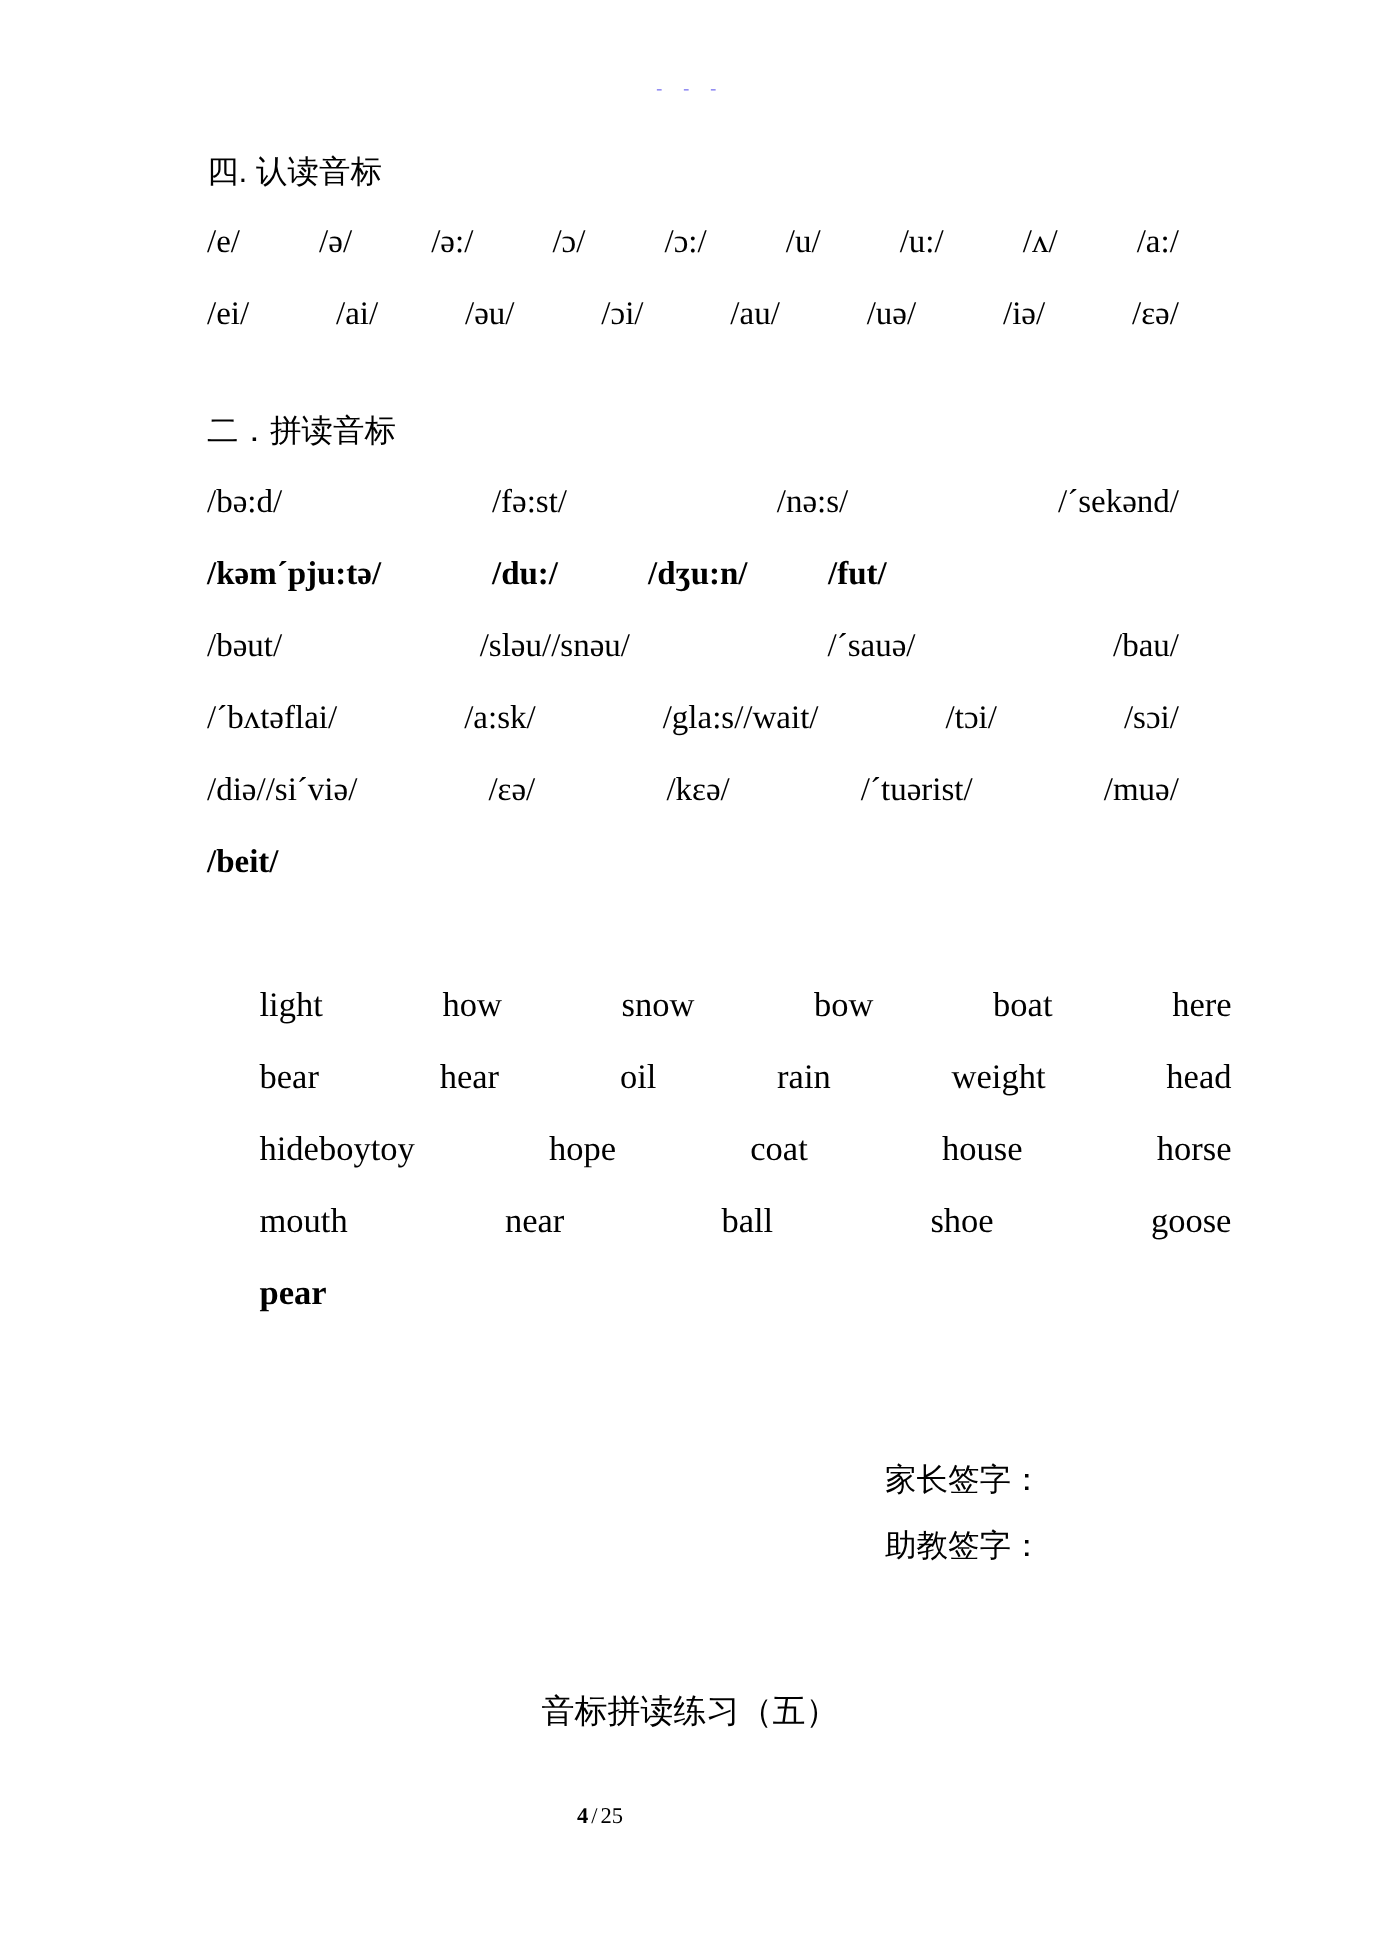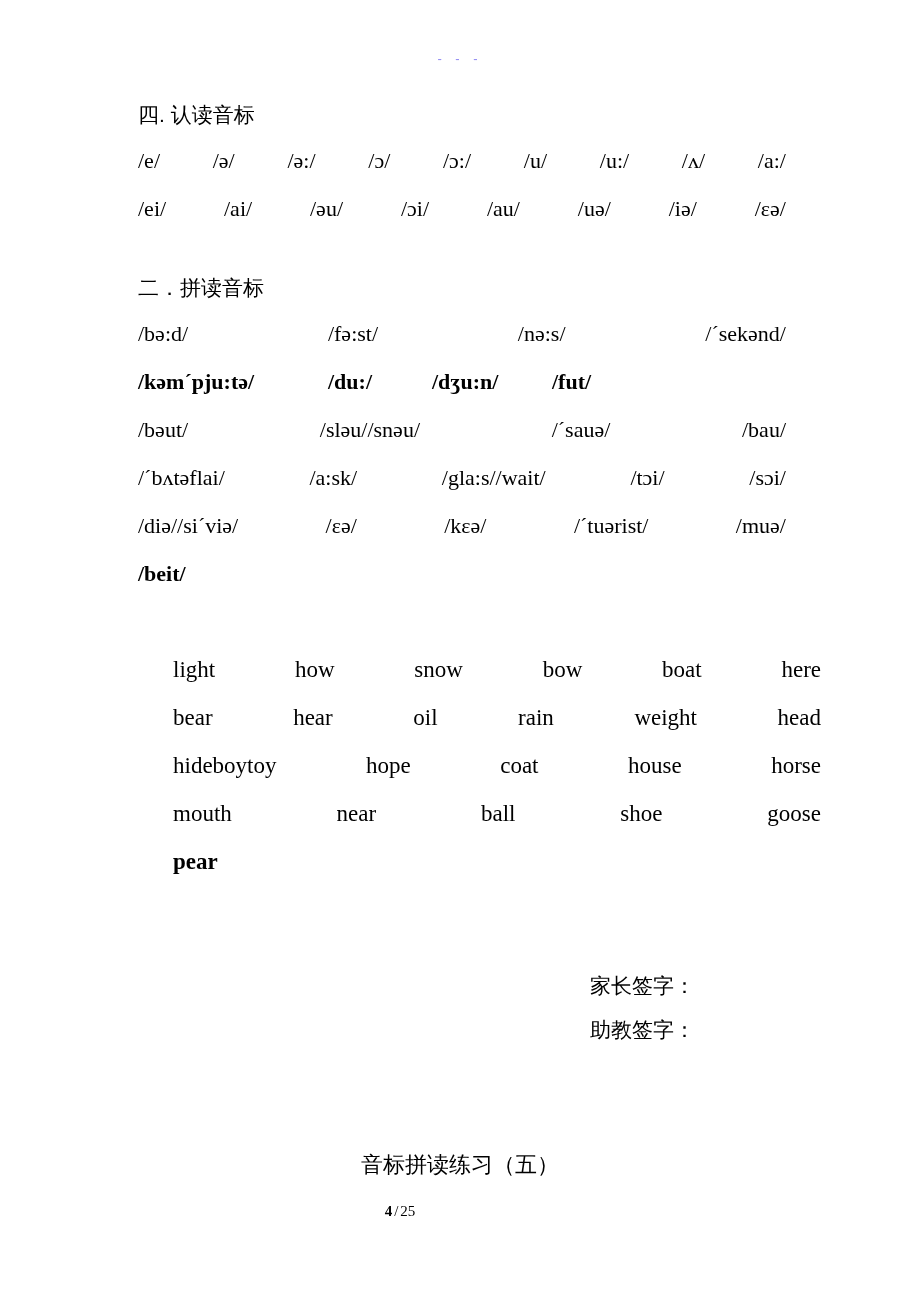--- a/index.html
+++ b/index.html
@@ -96,21 +96,20 @@
   
   .bottom-title {
     position: absolute;
     left: 0;
     top: 1130px;
     width: 920px;
     text-align: center;
     font-size: 22px;
     line-height: 1;
     white-space: pre;
-    margin-top: 24px;
   }
 
   
   .footer {
     position: absolute;
     left: 0;
     top: 1204px;
     width: 800px;
     text-align: center;
     font-size: 15px;

